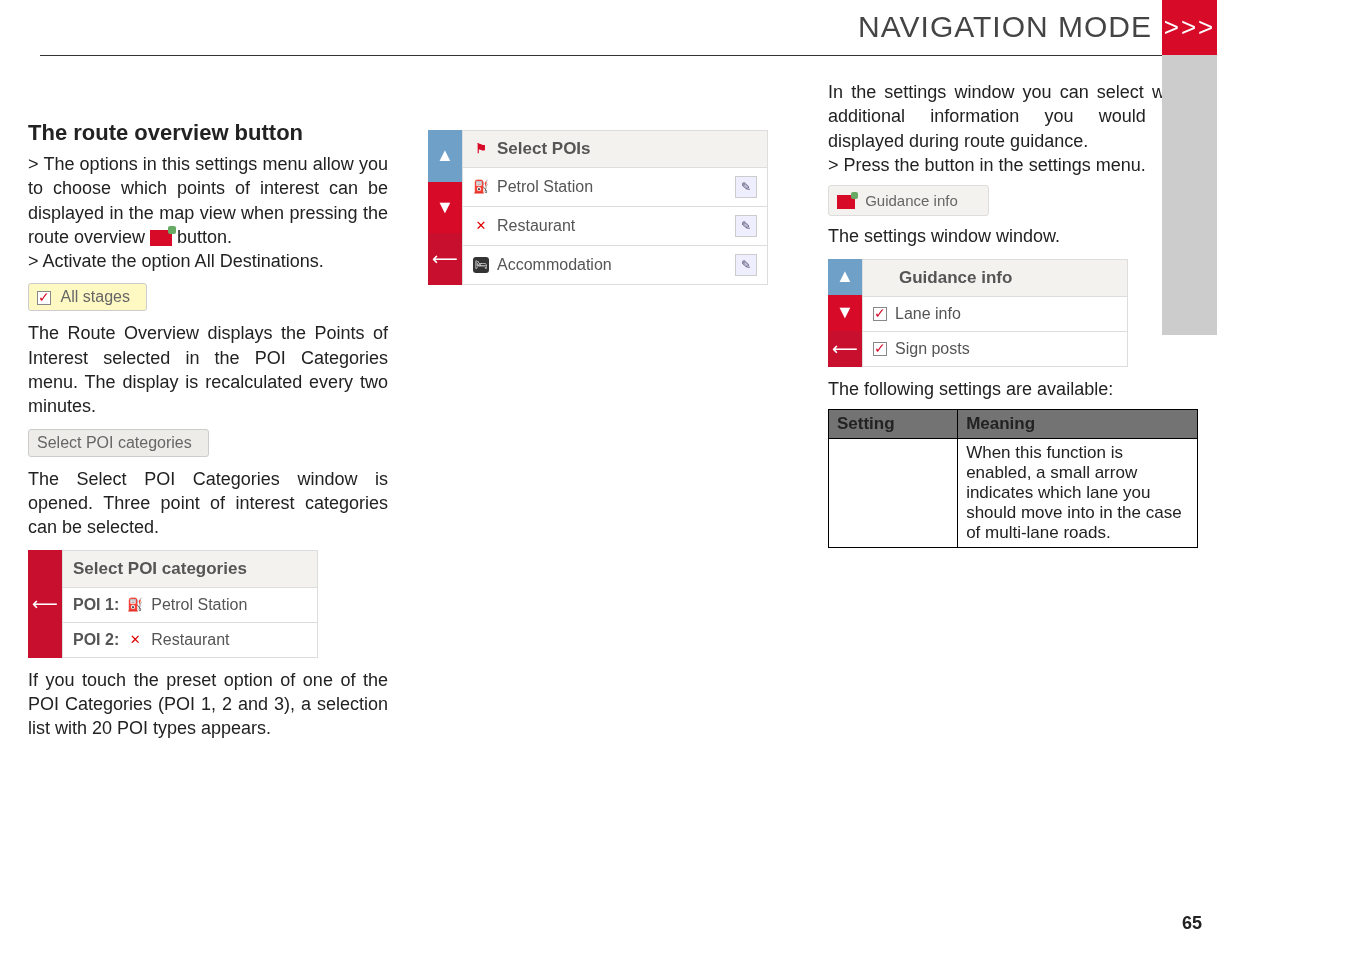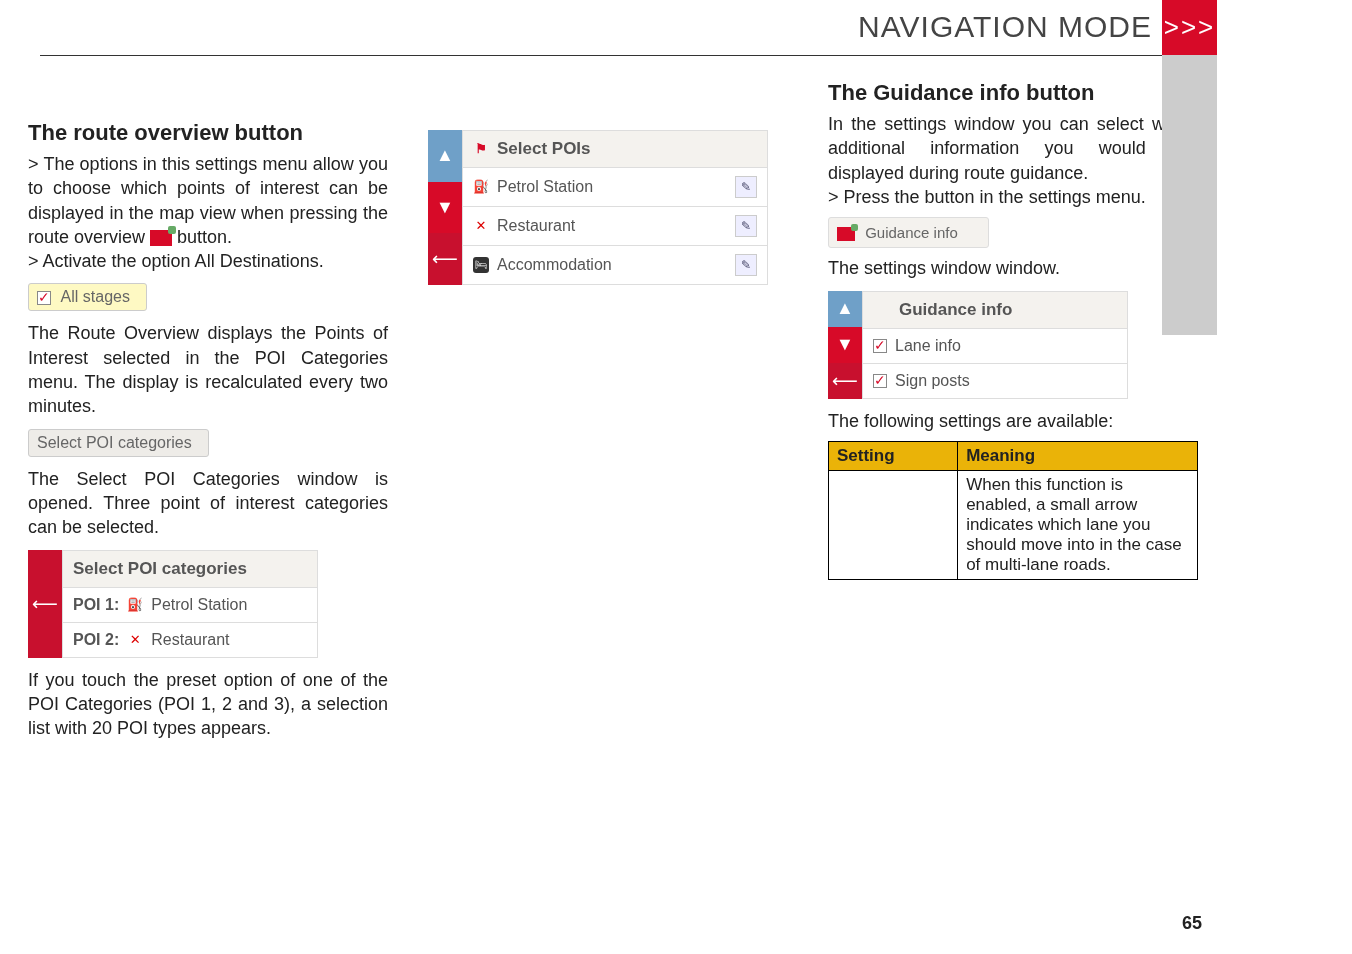--- a/index.html
+++ b/index.html
@@ -30,21 +30,21 @@
   .panel-title { background: #f4f2ee; border: 1px solid #ddd; padding: 8px 10px; font-size: 17px; font-weight: bold; color: #555; display: flex; align-items: center; gap: 8px; }
   .panel-row { background: #fff; border: 1px solid #ddd; border-top: none; padding: 8px 10px; font-size: 16px; color: #555; display: flex; align-items: center; gap: 8px; }
   .row-right { margin-left: auto; width: 22px; height: 22px; border: 1px solid #ccc; background: #eef; display: flex; align-items: center; justify-content: center; font-size: 12px; color: #446; }
   .mini-icon { display: inline-block; width: 16px; height: 16px; font-size: 13px; text-align: center; line-height: 16px; color: #666; }
   .mini-icon.red { color: #d00; }
   .mini-icon.dark { background: #333; color: #fff; border-radius: 3px; font-size: 10px; }
   .chk2 { display: inline-block; width: 14px; height: 14px; border: 1px solid #888; position: relative; }
   .chk2.on::after { content: "✓"; color: #d70a28; position: absolute; top: -3px; left: 0; font-size: 14px; }
   .tbl { border-collapse: collapse; width: 100%; margin-top: 8px; font-size: 17px; font-family: "Arial Narrow", Arial, sans-serif; }
   .tbl th, .tbl td { border: 1px solid #000; padding: 4px 8px; text-align: left; vertical-align: top; }
-  .tbl th { background: #eab308; }
+  .tbl th { background: #737373; }
   .page-num { position: absolute; bottom: 20px; right: 150px; font-weight: bold; font-size: 18px; margin-top: 21px; }
   .gi-chip { display:inline-block; background:#f4f2ee; border:1px solid #ddd; border-radius:3px; padding:6px 30px 6px 8px; font-size:15px; color:#666; margin:8px 0; }
   .gi-chip .gi-ico { display:inline-block; width:18px; height:14px; background:#d70a28; vertical-align:middle; margin-right:6px; position:relative; }
   .gi-chip .gi-ico::after { content:""; position:absolute; top:-3px; right:-3px; width:7px; height:7px; background:#6a6; border-radius:2px;}
 </style>
 </head>
 <body>
 
 <div class="page">
   <div class="header-bar">
@@ -125,21 +125,20 @@
           <div class="panel-row">
             <span class="mini-icon dark">🛏</span>
             <span>Accommodation</span>
             <span class="row-right">✎</span>
           </div>
         </div>
       </div>
     </div>
 
     <div class="col3">
-      <h3>The Guidance info button</h3>
       <p class="body-text">In the settings window you can select which additional information you would like displayed during route guidance.</p>
       <p class="body-text">&gt; Press the button in the settings menu.</p>
 
       <div class="gi-chip">
         <span class="gi-ico"></span>
         <span>Guidance info</span>
       </div>
 
       <p class="body-text">The settings window window.</p>
 

